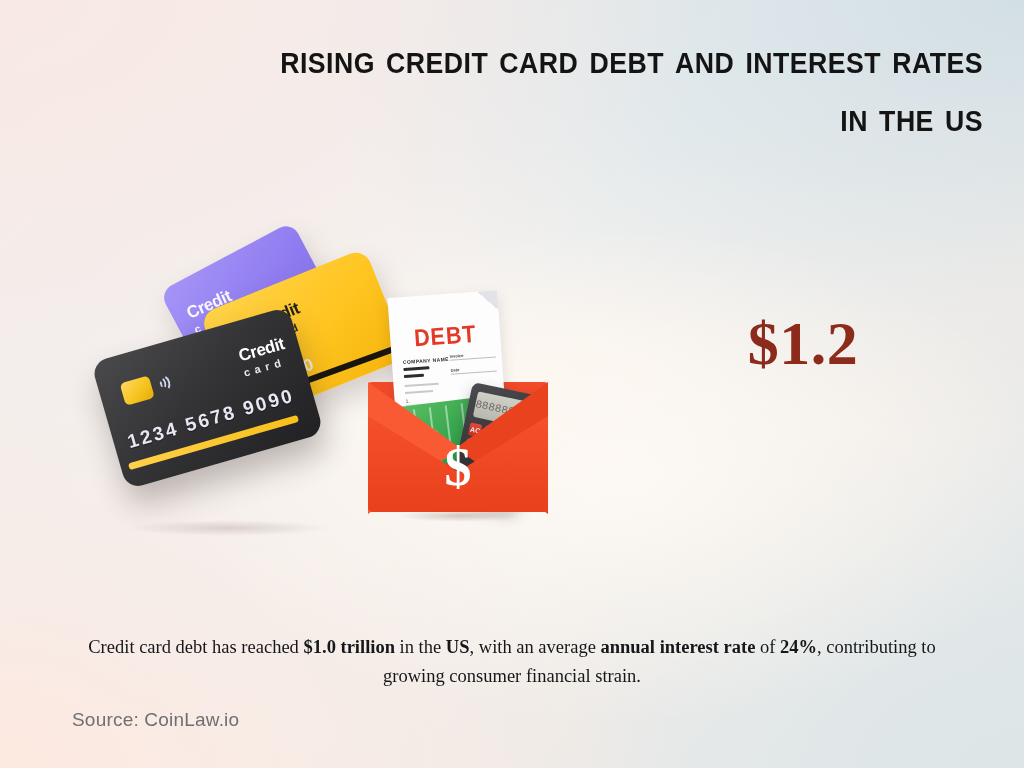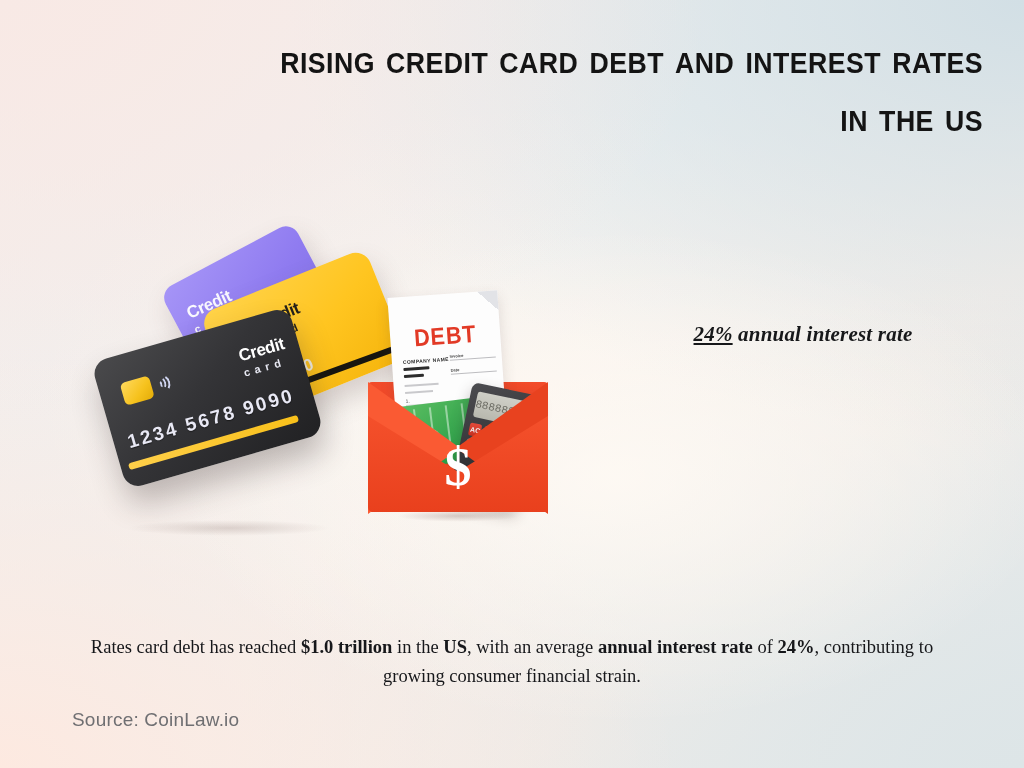--- a/index.html
+++ b/index.html
@@ -384,23 +384,21 @@
   </div>
 
   <div class="env-left"></div>
   <div class="env-right"></div>
   <div class="env-front2"></div>
   <div class="env-dollar">$</div>
   <div class="env-shadow"></div>
 </div>
 
 <div class="stat">
-  <div class="stat-sub">
-    <u>24%</u><span> annual interest rate</span>
-  </div>
+  <div class="stat-amount">$1.2</div>
 </div>
 
 <div class="caption">
-  <span>Rates card debt has reached </span><b>$1.0 trillion</b><span> in the </span><b>US</b><span>, with an average </span><b>annual interest rate</b><span> of </span><b>24%</b><span>,</span>
+  <span>Credit card debt has reached </span><b>$1.0 trillion</b><span> in the </span><b>US</b><span>, with an average </span><b>annual interest rate</b><span> of </span><b>24%</b><span>,</span>
   <span>contributing to growing consumer financial strain.</span>
 </div>
 
 <div class="source">Source: CoinLaw.io</div>
 
 </body></html>

